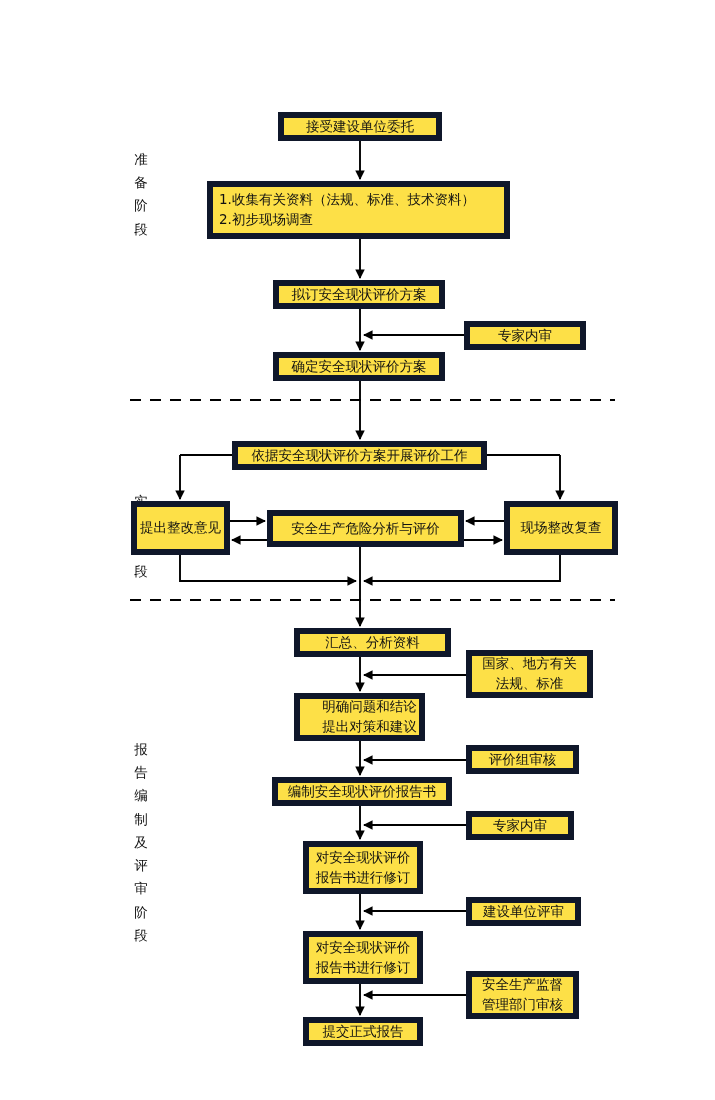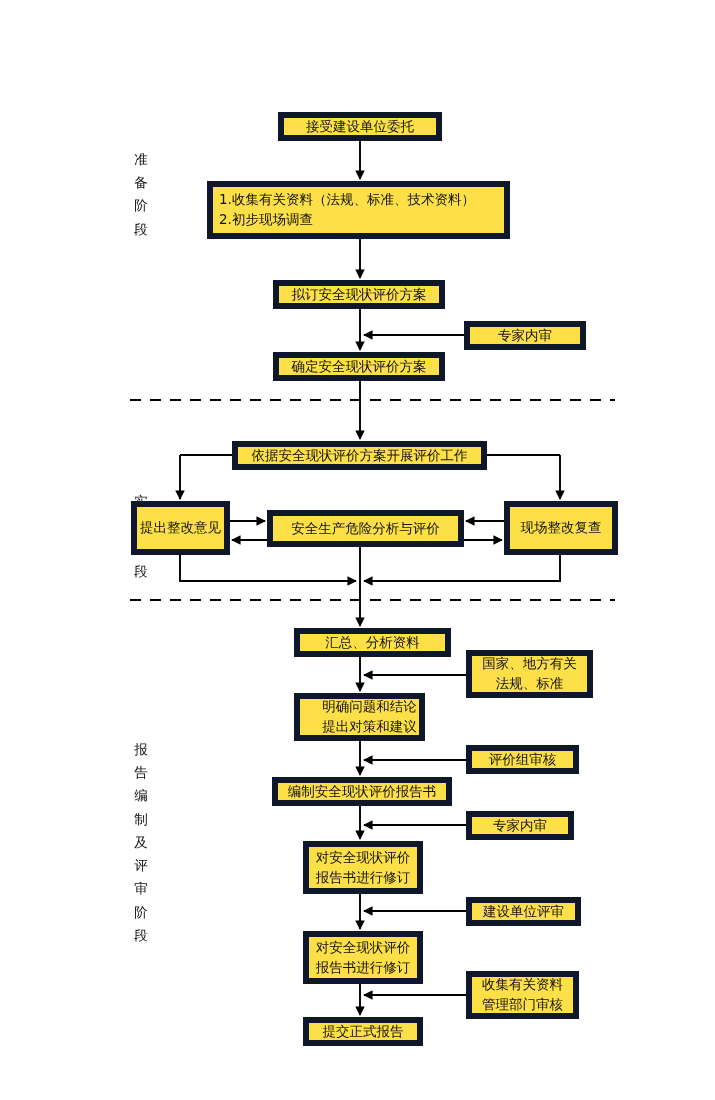--- a/index.html
+++ b/index.html
@@ -202,21 +202,21 @@
   <div class="node" style="left:466px; top:897px; width:115px; height:29px;">
     <span class="ln">建设单位评审</span>
   </div>
 
   <div class="node" style="left:303px; top:931px; width:120px; height:53px;">
     <span class="ln">对安全现状评价</span>
     <span class="ln">报告书进行修订</span>
   </div>
 
   <div class="node" style="left:466px; top:971px; width:113px; height:48px;">
-    <span class="ln">收集有关资料</span>
+    <span class="ln">安全生产监督</span>
     <span class="ln">管理部门审核</span>
   </div>
 
   <div class="node" style="left:303px; top:1017px; width:120px; height:29px;">
     <span class="ln">提交正式报告</span>
   </div>
 
 </div>
 
 </body></html>

